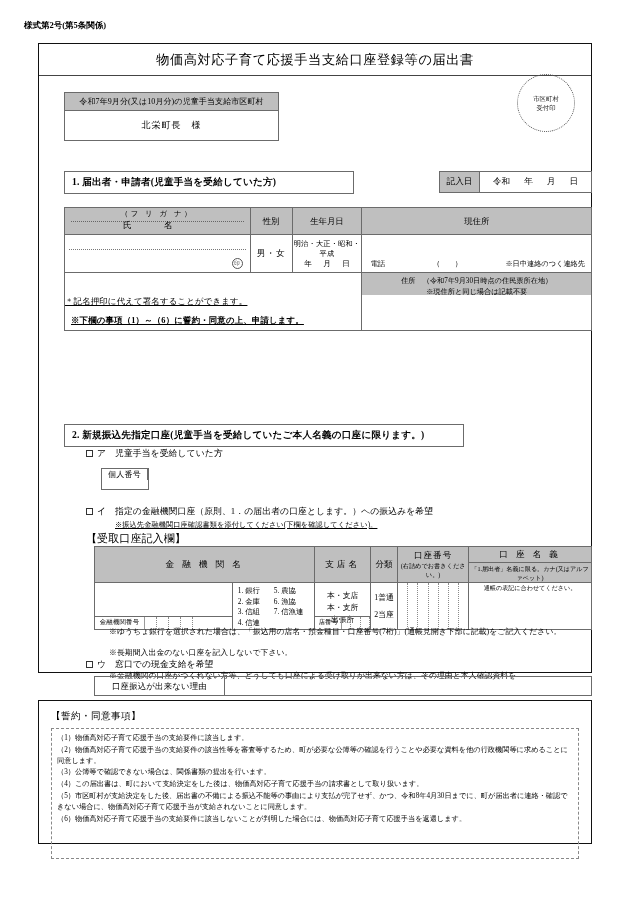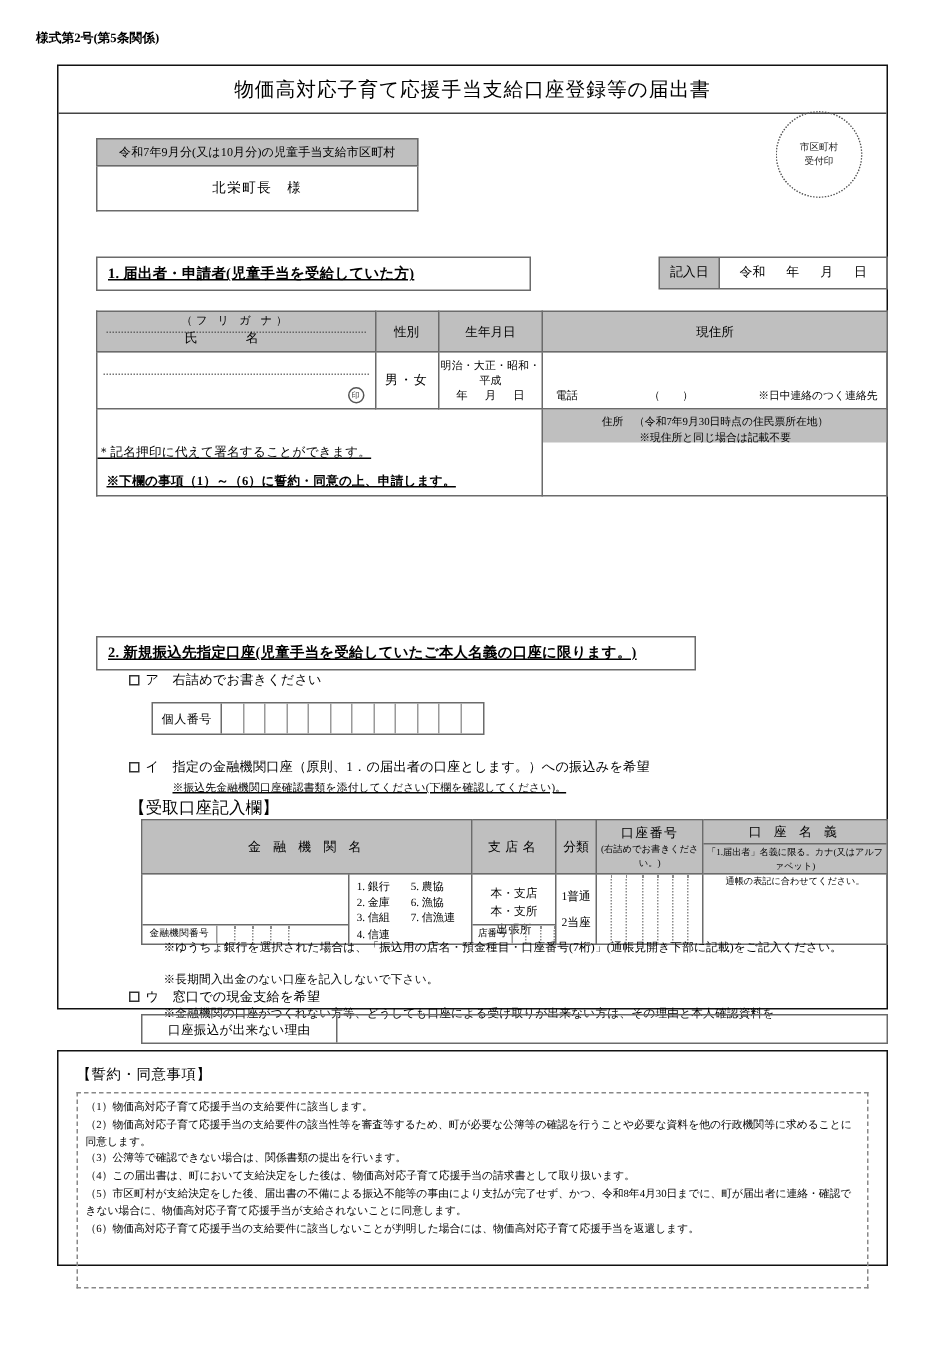--- a/index.html
+++ b/index.html
@@ -106,21 +106,20 @@
 
   
   .sec-head {
     position: absolute;
     border: 1px solid #6b6b6b;
     font-size: 9.6px;
     padding: 4px 6px 4px 7px;
     background: #fff;
   }
   .sec-head .u {
-    text-decoration: underline;
     font-weight: bold;
     letter-spacing: 0.2px;
   }
   #sec1-head { left: 25px; top: 127px; width: 290px; }
   #sec2-head { left: 25px; top: 380px; width: 400px; }
 
   
   .entry-date {
     position: absolute;
     left: 400px;
@@ -270,20 +269,21 @@
   }
 
   .mynum {
     position: absolute;
     left: 62px;
     top: 424px;
     display: flex;
     border: 1px solid #6b6b6b;
     height: 22px;
     font-size: 8px;
+    flex-direction: column;
   }
   .mynum .lbl {
     width: 46px;
     display: flex; align-items: center; justify-content: center;
     border-right: 1px solid #6b6b6b;
     letter-spacing: 0.3px;
   }
   .mynum .cell {
     width: 14.5px;
     border-right: 1px solid #9a9a9a;
@@ -539,21 +539,21 @@
         </td>
       </tr>
     </tbody>
       </table>
 
     <div class="sec-head" id="sec2-head">
       <span class="u">2. 新規振込先指定口座(児童手当を受給していたご本人名義の口座に限ります。)</span>
     </div>
 
     <div class="opt-line" style="left:47px; top:404px;">
-      <span class="chk"></span><span>ア　右詰めでお書きください</span>
+      <span class="chk"></span><span>ア　児童手当を受給していた方</span>
     </div>
 
     <div class="mynum">
       <div class="lbl">個人番号</div>
       <div class="cell"></div>
       <div class="cell"></div>
       <div class="cell"></div>
       <div class="cell"></div>
       <div class="cell"></div>
       <div class="cell"></div>

